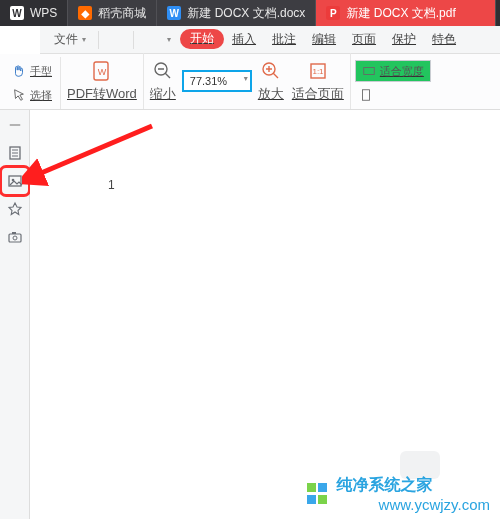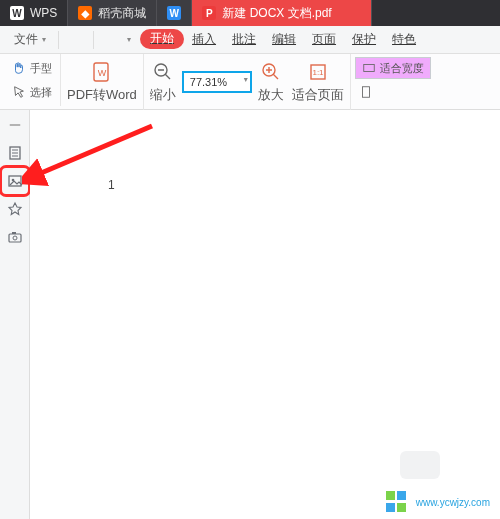--- a/index.html
+++ b/index.html
@@ -64,20 +64,21 @@
 
   
   .menubar {
     display: flex;
     align-items: center;
     height: 28px;
     background: #f5f6f7;
     border-bottom: 1px solid #e0e0e0;
     padding-left: 4px;
     gap: 2px;
+    margin-left: 40px;
   }
   .menubar .iconbtn,
   .menubar .menuitem {
     display: inline-flex;
     align-items: center;
     justify-content: center;
     height: 22px;
     color: #555;
     font-size: 12px;
     padding: 0 3px;
@@ -93,25 +94,26 @@
   .menubar .mainmenu { display:flex; gap:0; margin-left:4px;text-decoration:underline; }
   .menubar .mainmenu .menuitem { padding:0 8px; color:#444; }
   .menubar .mainmenu .menuitem.active {
     background:#ed4747; color:#fff; border-radius:10px; height:20px;
     padding: 0 10px;
   }
 
   
   .toolbar {
     display: flex;
-    align-items: flex-start;
+    align-items: flex-end;
     height: 56px;
     background: #fcfcfd;
     border-bottom: 1px solid #dddddd;
     padding-left: 4px;
+    text-decoration: underline;
   }
   .tgroup {
     display: flex;
     flex-direction: row;
     align-items: center;
     padding: 3px 4px;
     border-right: 1px solid #e6e6e6;
     gap: 6px;
   }
   .tgroup:last-child { border-right: none; }
@@ -140,21 +142,21 @@
     width: 70px; height: 22px; border:2px solid #0ea5e9;
     font-size:11px; color:#333; padding:0 16px 0 6px;
     background:#fff; position:relative;
   }
   .zoomwrap { position:relative; display:inline-block; height:22px; }
   .zoomwrap .caret {
     position:absolute; right:4px; top:4px; font-size:8px; color:#888;
   }
   .fitwidth {
     display:flex; align-items:center; height:22px;
-    border:1px solid #c9cdd2; background:#f0abfc;
+    border:1px solid #c9cdd2; background:#22c55e;
     padding:0 6px; gap:4px; font-size:11px; color:#555;
   }
 
   
   .sidebar {
     position: absolute;
     top: 110px; left: 0; bottom: 0;
     width: 30px;
     background: #f5f6f7;
     border-right: 1px solid #dddddd;
@@ -193,21 +195,21 @@
   
   .arrowwrap { position:absolute; top:118px; left:22px; width:140px; height:80px; pointer-events:none; }
 
   
   .watermark {
     position:absolute; bottom:6px; right:10px;
     display:flex; align-items:center; gap:8px;
     color:#2aa4e0;
   }
   .watermark .wm-title { font-size:16px; font-weight:600; }
-  .watermark .wm-url   { font-size:10px; color:#2aa4e0; }
+  .watermark .wm-url   { font-size:15px; color:#2aa4e0;margin-left:42px; }
   .wm-icon { display:flex; flex-wrap:wrap; width:22px; height:22px; gap:2px; }
   .wm-icon span { width:9px; height:9px; }
   .wm-icon span:nth-child(1){background:#7bd34a;}
   .wm-icon span:nth-child(2){background:#3aa7ea;}
   .wm-icon span:nth-child(3){background:#3aa7ea;}
   .wm-icon span:nth-child(4){background:#7bd34a;}
   .ghost {
     position:absolute; right:60px; bottom:40px;
     width:40px; height:28px; border-radius:6px;
     background:#f1f2f3;
@@ -220,20 +222,21 @@
   <div class="app">
     <span class="tbicon ic-wps">W</span>
     <span>WPS</span>
   </div>
   <div class="tab">
     <span class="tbicon ic-store">◆</span>
     <span class="label">稻壳商城</span>
   </div>
   <div class="tab">
     <span class="tbicon ic-docx">W</span>
+    <span class="label">新建 DOCX 文档.docx</span>
   </div>
   <div class="tab active">
     <span class="tbicon ic-pdf">P</span>
     <span class="label">新建 DOCX 文档.pdf</span>
   </div>
 </div>
 
 <div class="menubar">
   <div class="iconbtn">
     <svg viewBox="0 0 16 16">
@@ -435,15 +438,16 @@
 <div class="ghost"></div>
 
 <div class="watermark">
   <div class="wm-icon">
     <span></span>
       <span></span>
       <span></span>
       <span></span>
   </div>
   <div>
+    <div class="wm-title">纯净系统之家</div>
     <div class="wm-url">www.ycwjzy.com</div>
   </div>
 </div>
 
 </body></html>

